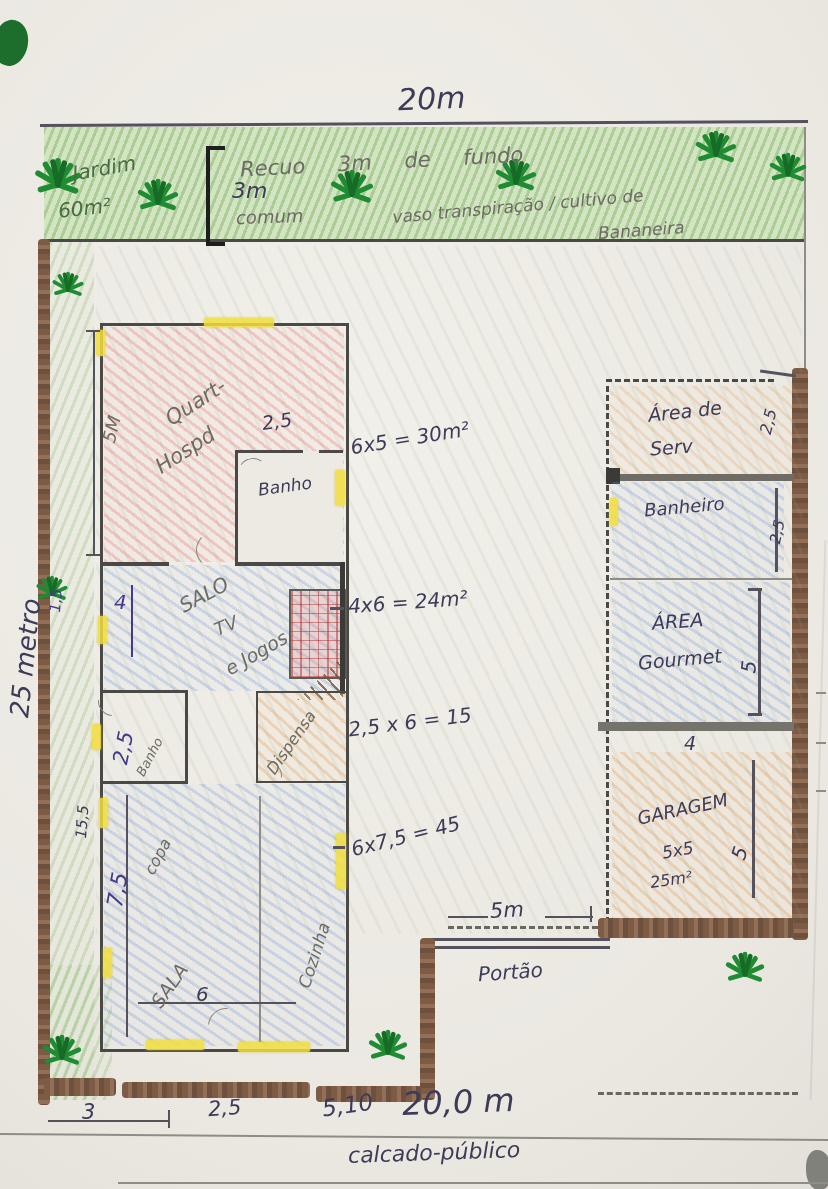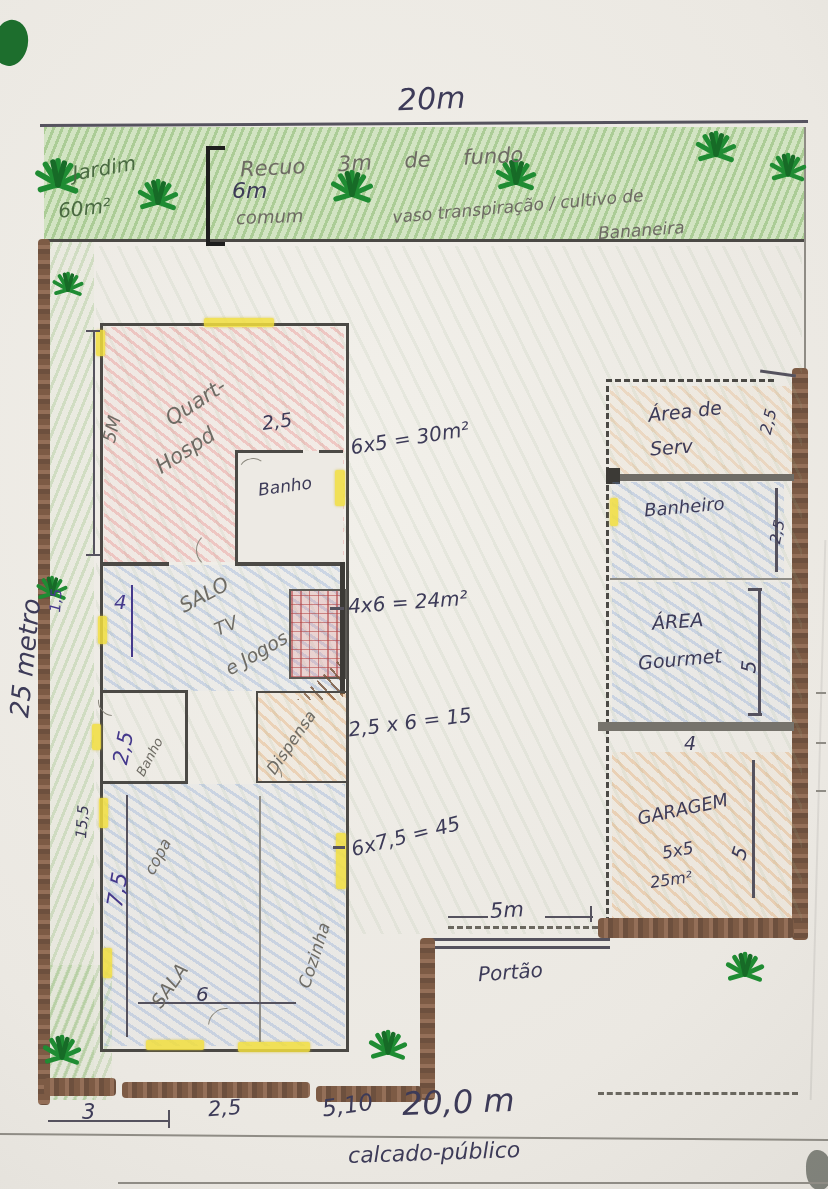--- a/index.html
+++ b/index.html
@@ -196,21 +196,21 @@
   <div class="abs thin" style="left:816px;top:742px;width:10px;height:2px"></div>
   <div class="abs thin" style="left:816px;top:790px;width:10px;height:2px"></div>
 
   <div class="bracket" style="left:206px;top:146px"></div>
 
   <span class="hw ink" style="left:398px;top:84px;font-size:30px;transform:rotate(-2deg)">20m</span>
   <span class="hw ink" style="left:6px;top:716px;font-size:26px;transform:rotate(-84deg);transform-origin:0 0">25 metro</span>
 
   <span class="hw gpencil" style="left:72px;top:158px;font-size:20px;transform:rotate(-10deg)">Jardim</span>
   <span class="hw gpencil" style="left:58px;top:198px;font-size:20px;transform:rotate(-6deg)">60m²</span>
-  <span class="hw ink" style="left:232px;top:180px;font-size:22px">6m</span>
+  <span class="hw ink" style="left:232px;top:180px;font-size:22px">3m</span>
   <span class="hw pencil" style="left:240px;top:152px;font-size:21px;word-spacing:26px;transform:rotate(-3deg)">Recuo  3m  de  fundo</span>
   <span class="hw pencil" style="left:236px;top:208px;font-size:18px;transform:rotate(-2deg)">comum</span>
   <span class="hw pencil" style="left:392px;top:198px;font-size:17px;transform:rotate(-5deg)">vaso transpiração / cultivo de</span>
   <span class="hw pencil" style="left:598px;top:222px;font-size:17px;transform:rotate(-4deg)">Bananeira</span>
 
   <span class="hw pencil" style="left:162px;top:412px;font-size:21px;transform:rotate(-33deg);transform-origin:0 0">Quart-</span>
   <span class="hw pencil" style="left:152px;top:460px;font-size:21px;transform:rotate(-33deg);transform-origin:0 0">Hospd</span>
   <span class="hw pencil" style="left:100px;top:440px;font-size:18px;transform:rotate(-76deg);transform-origin:0 0">5M</span>
   <span class="hw ink" style="left:262px;top:412px;font-size:19px;transform:rotate(-8deg)">2,5</span>
   <span class="hw ink" style="left:258px;top:478px;font-size:17px;transform:rotate(-8deg)">Banho</span>

